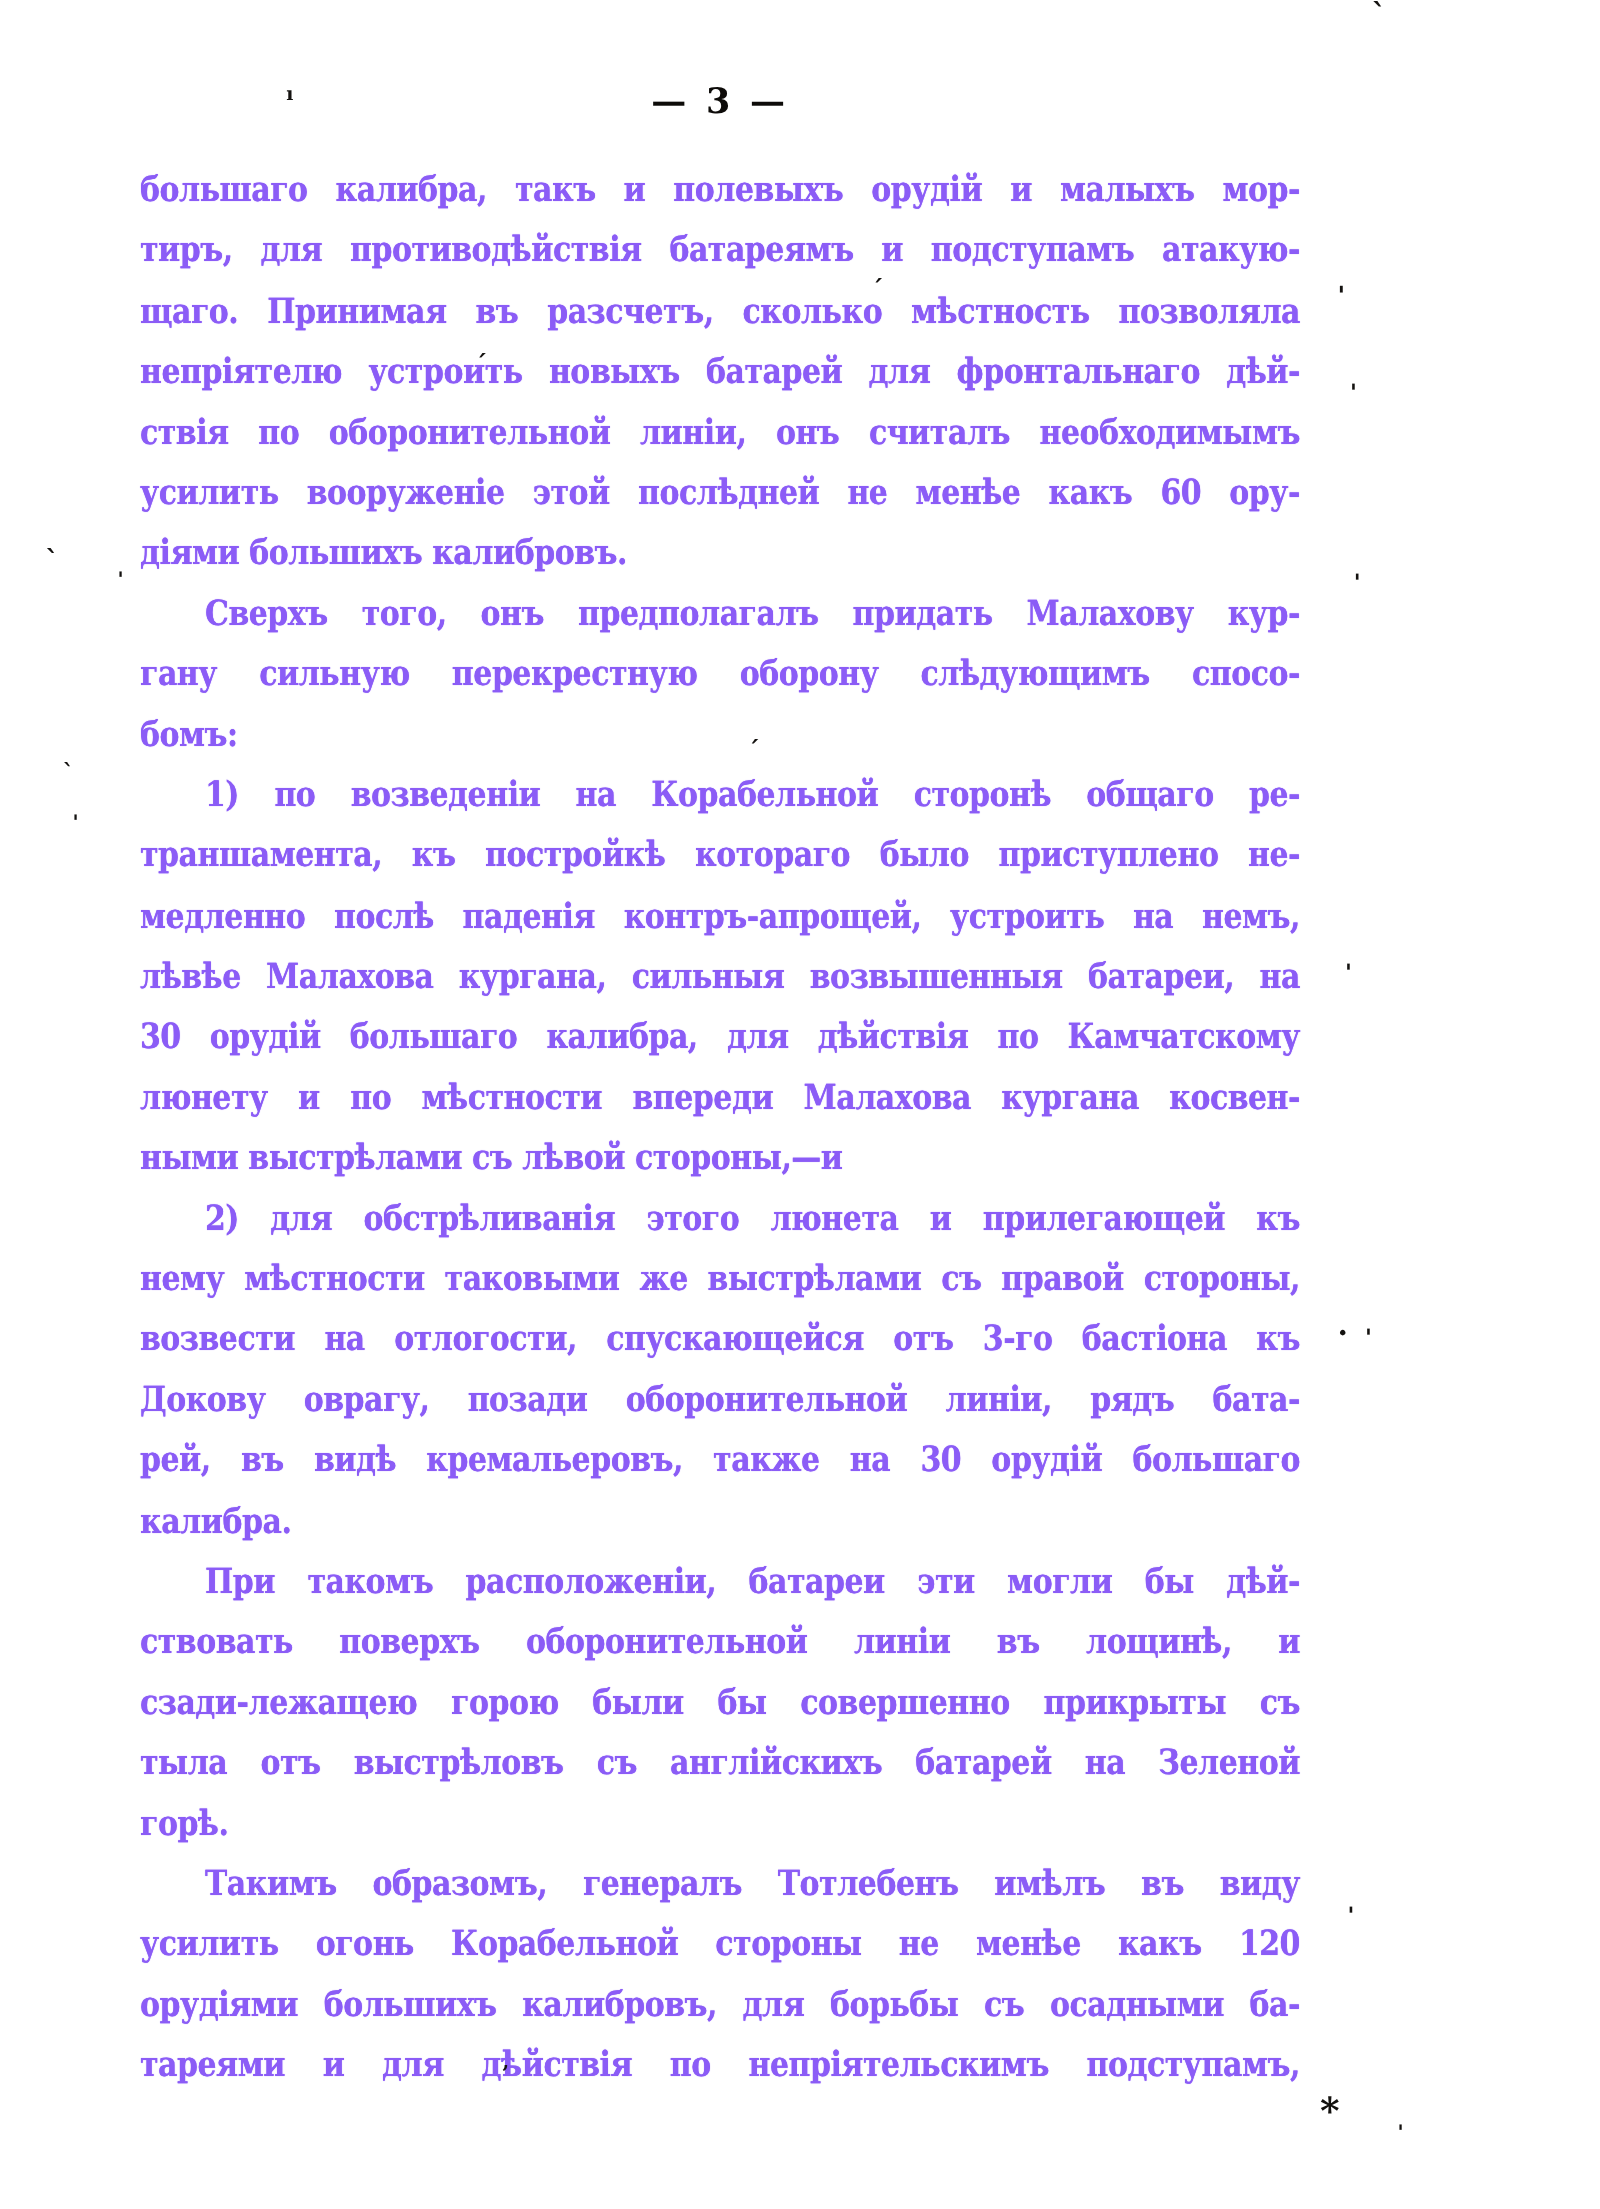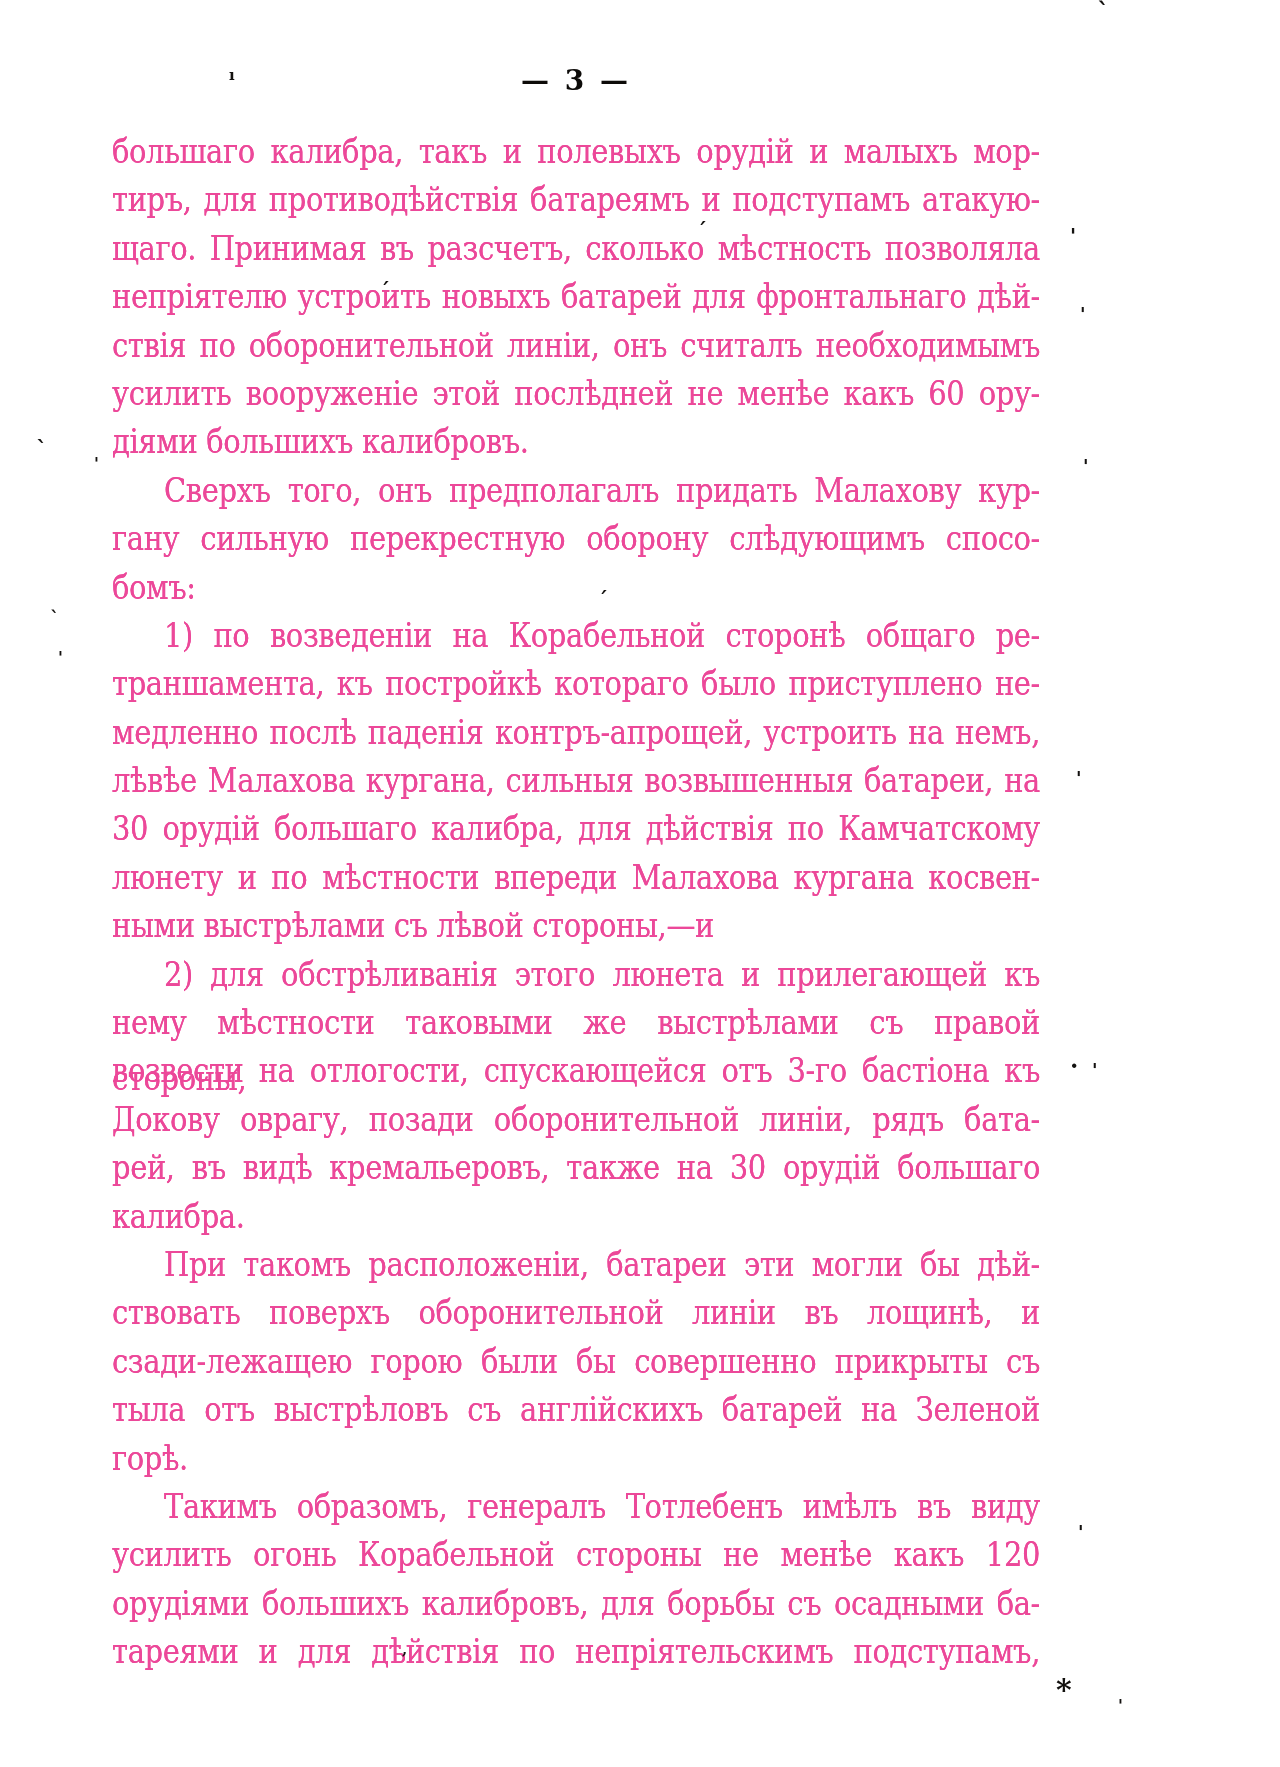--- a/index.html
+++ b/index.html
@@ -28,24 +28,24 @@
     font-size: 28px;
     font-weight: 700;
     letter-spacing: 3px;
     color: #0d0b09;
   }
   .text-block {
     position: absolute;
     left: 112px;
     top: 130px;
     width: 928px;
-    font-size: 29px;
-    font-weight: 400;
+    font-size: 24px;
+    font-weight: 700;
     letter-spacing: -0.4px;
-    color: #ec4899;
+    color: #8b5cf6;
     text-shadow: 0 0 0.6px currentColor;
   }
   .line {
     height: 48.4px;
     line-height: 48.4px;
     text-align: justify;
     text-align-last: justify;
     transform: scaleY(1.16);
     transform-origin: 50% 78%;
   }

